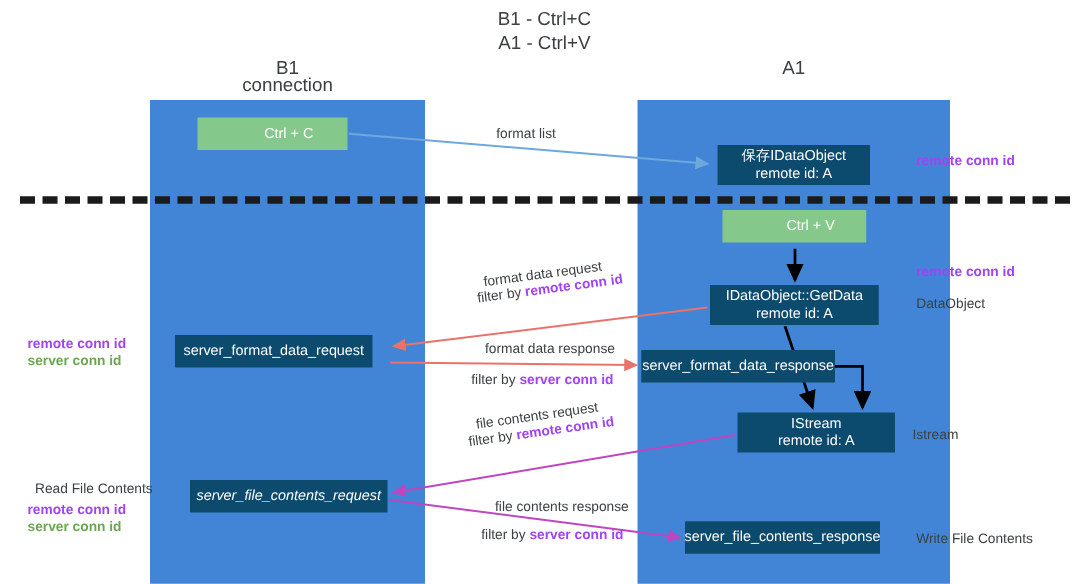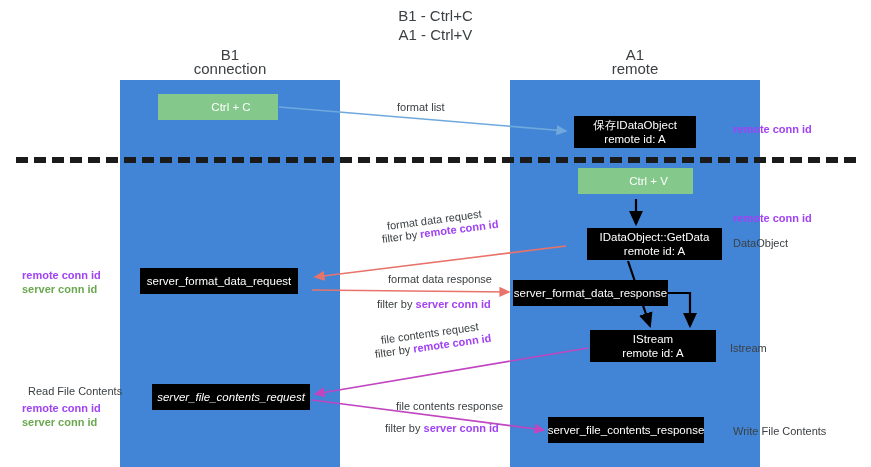--- a/index.html
+++ b/index.html
@@ -40,26 +40,26 @@
   }
 
   
   .node{
     position:absolute;
     display:flex;flex-direction:column;align-items:center;justify-content:center;
     color:#ffffff;font-size:11.5px;line-height:14px;text-align:center;
     box-sizing:border-box;
   }
   .node.green{background:#84c98b;padding-left:26px;}
-  .node.orange{background:#000000;}
+  .node.orange{background:#0c4a6e;}
 
   #n-ctrlc{left:158px;top:94px;width:120px;height:26px;}
   #n-save-ido{left:574px;top:116px;width:122px;height:32px;}
   #n-ctrlv{left:578px;top:168px;width:115px;height:26px;}
-  #n-getdata{left:568px;top:228px;width:135px;height:32px;margin-left:19px;}
+  #n-getdata{left:568px;top:228px;width:135px;height:32px;}
   #n-sfdreq{left:140px;top:268px;width:158px;height:26px;}
   #n-sfdresp{left:513px;top:280px;width:155px;height:26px;}
   #n-istream{left:590px;top:330px;width:126px;height:32px;}
   #n-sfcreq{left:152px;top:384px;width:158px;height:26px;font-style:italic;}
   #n-sfcresp{left:548px;top:417px;width:156px;height:26px;text-align:center;}
 
   
   .side{position:absolute;font-size:11px;line-height:14px;color:#3c4043;white-space:nowrap;}
   .c-remote{color:#a142f4;font-weight:bold;}
   .c-server{color:#6aa84f;font-weight:bold;}
@@ -103,21 +103,20 @@
     <div>B1 - Ctrl+C</div>
     <div>A1 - Ctrl+V</div>
   </div>
 
   <div class="lane-head" id="head-b1">
     <div>B1</div>
     <div>connection</div>
   </div>
   <div class="lane-head" id="head-a1">
     <div>A1</div>
-    <div>remote</div>
   </div>
 
   <svg id="edges" viewBox="0 0 871 467">
     <defs>
       <marker id="ah-blue" markerWidth="7" markerHeight="7" refX="6" refY="3.2" orient="auto">
         <path d="M0,0 L7,3.2 L0,6.4 z" fill="#6fa8dc"></path>
       </marker>
       <marker id="ah-red" markerWidth="7" markerHeight="7" refX="6" refY="3.2" orient="auto">
         <path d="M0,0 L7,3.2 L0,6.4 z" fill="#e8736a"></path>
       </marker>

